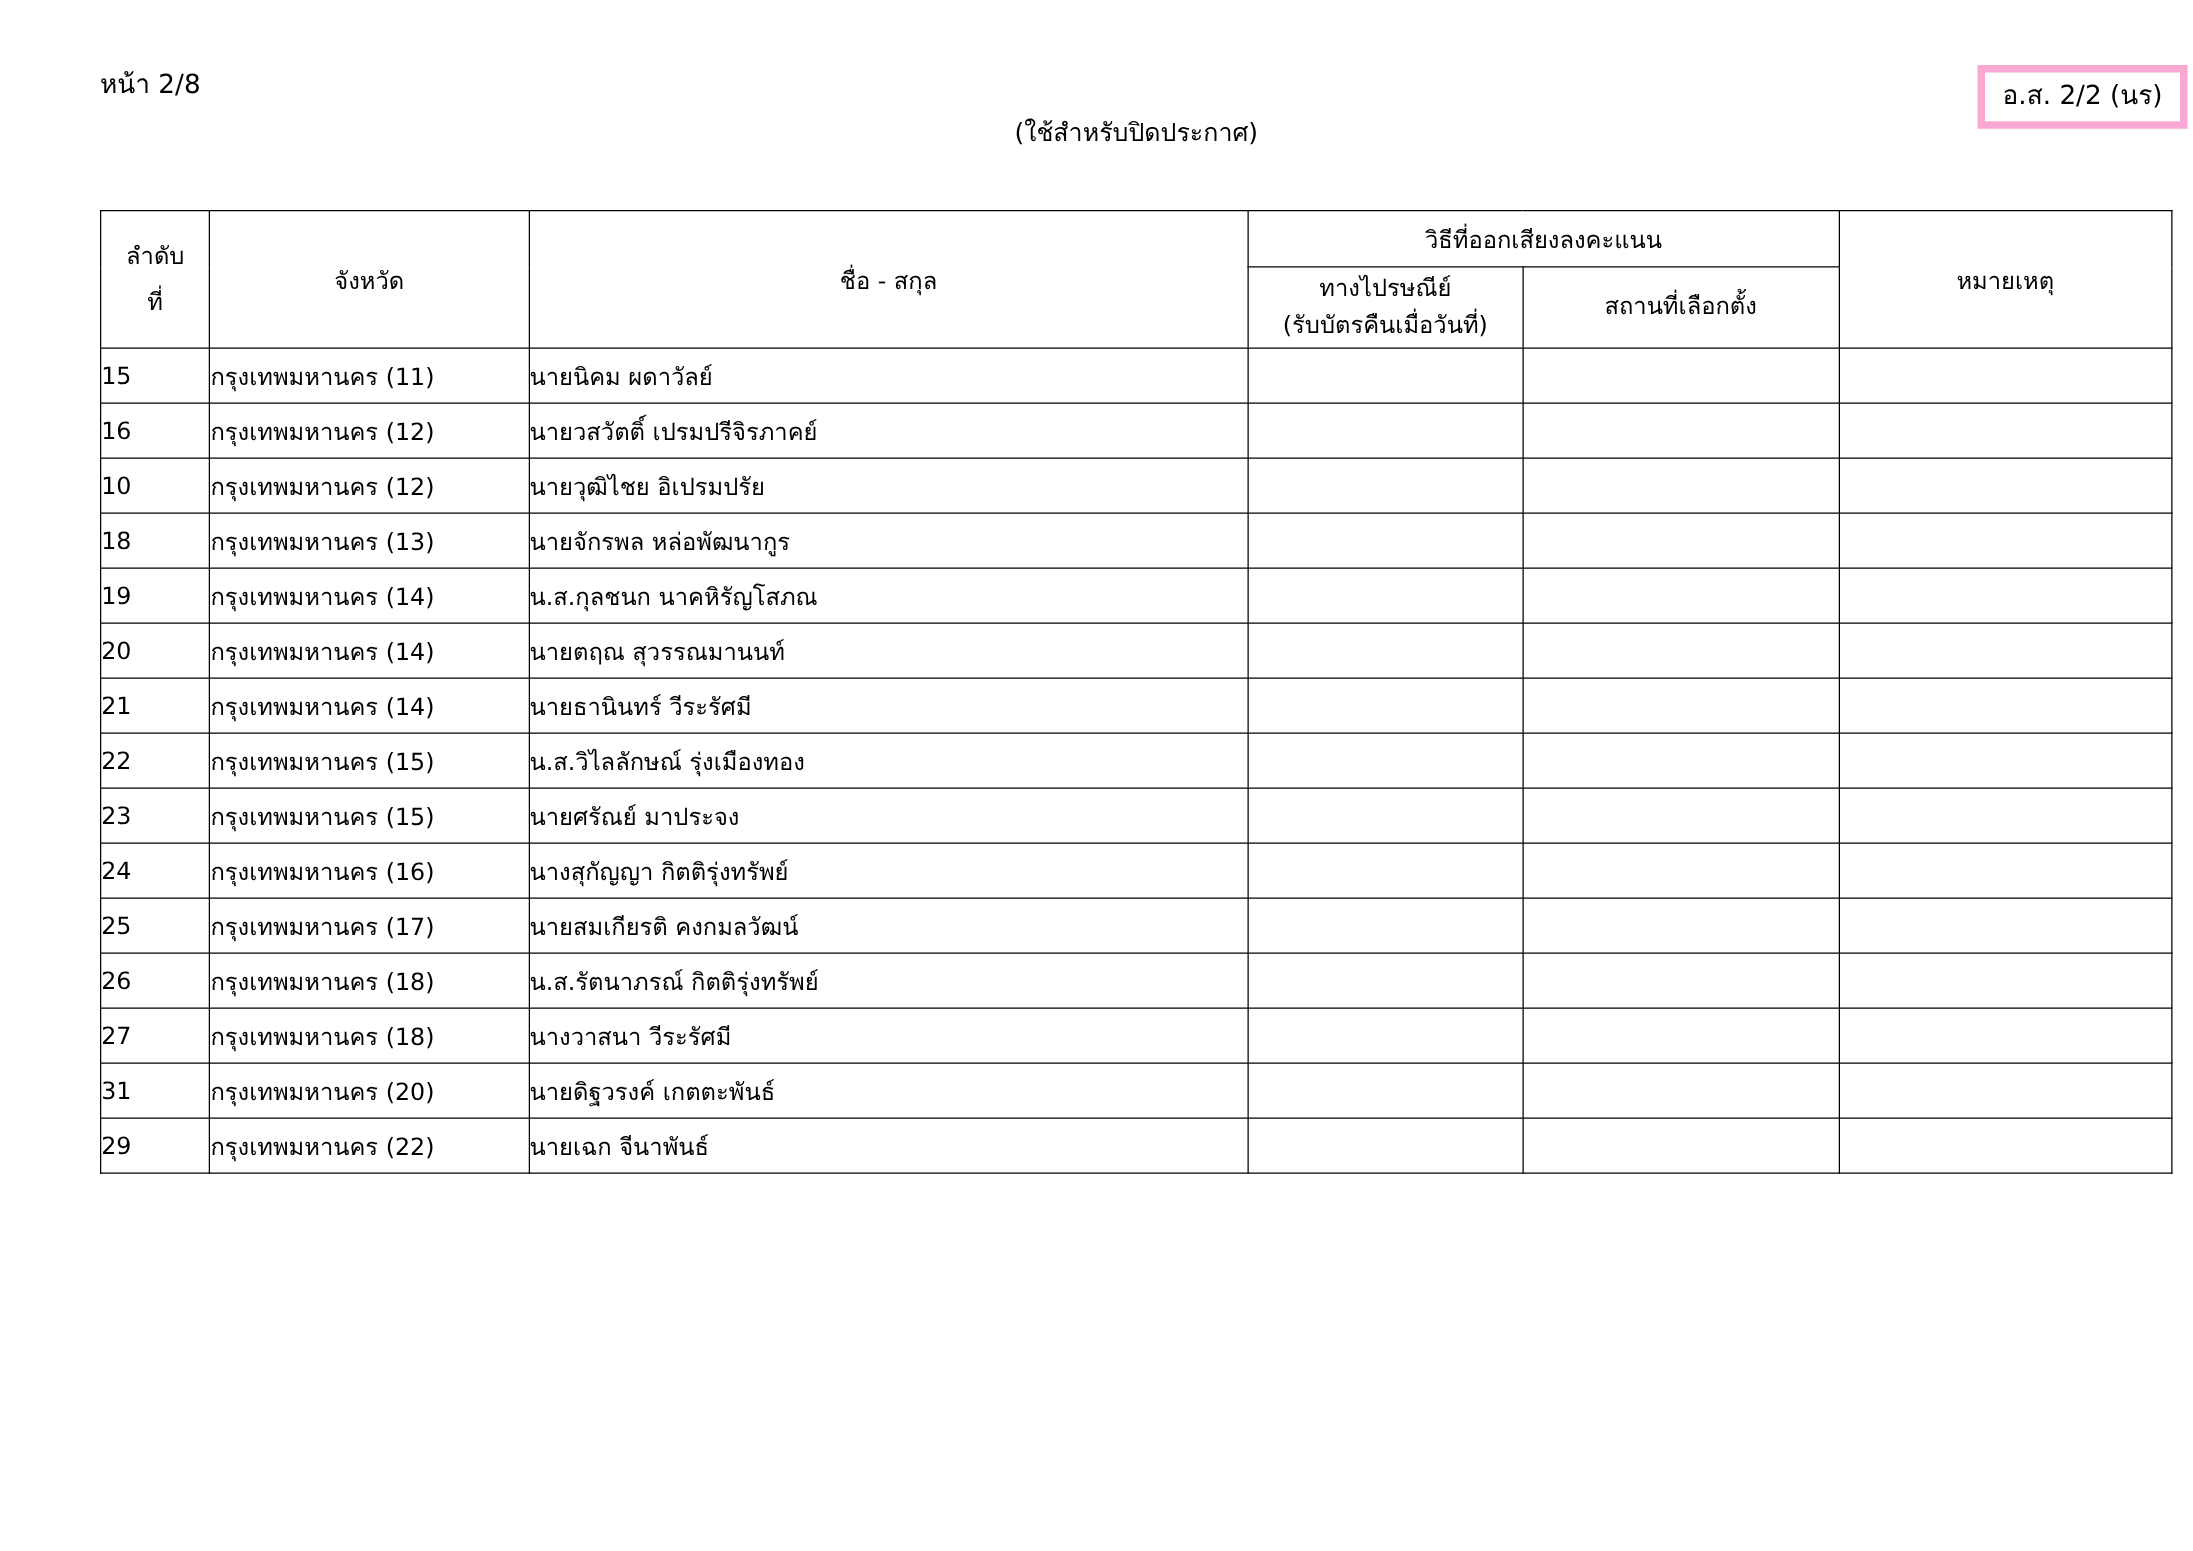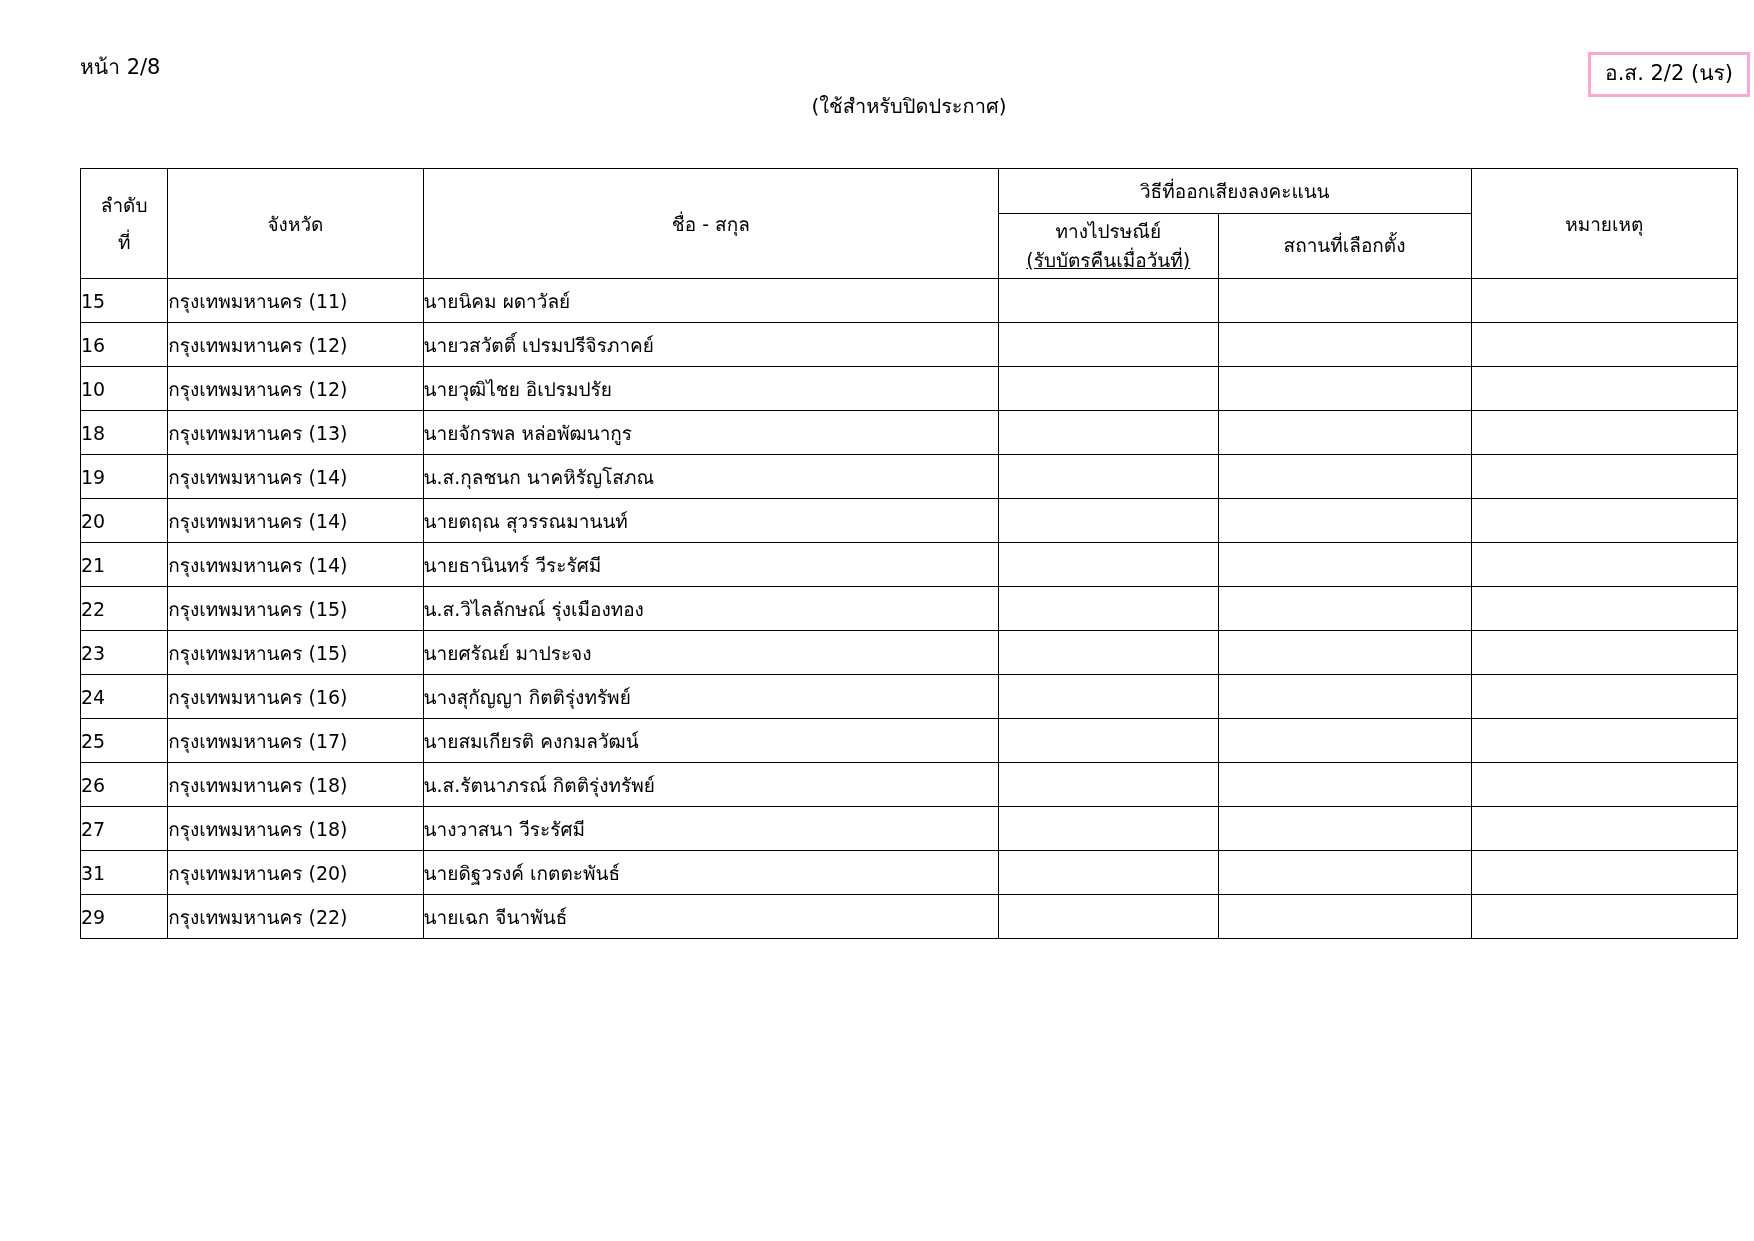--- a/index.html
+++ b/index.html
@@ -31,21 +31,21 @@
     top: 55px;
     font-size: 21px;
     line-height: 1.2;
     white-space: nowrap;
   }
 
   .form-code-box {
     position: absolute;
     right: 36px;
     top: 52px;
-    border: 3px solid #f9a8d4;
+    border: 6px solid #f9a8d4;
     padding: 6px 14px 8px 14px;
     font-size: 21px;
     line-height: 1.2;
     white-space: nowrap;
   }
 
   .doc-titles {
     position: absolute;
     left: 0;
     top: 92px;
@@ -110,21 +110,20 @@
     padding: 4px 4px;
     vertical-align: top;
   }
   .th-sub .sub-l1 {
     display: block;
     line-height: 1.55;
   }
   .th-sub .sub-l2 {
     display: block;
     line-height: 1.55;
-    text-decoration: underline;
   }
 
   td.cell-seq {
     height: 43px;
     padding: 4px 4px;
   }
   td.cell-prov {
     text-align: left;
     padding: 4px 6px 4px 14px;
   }

